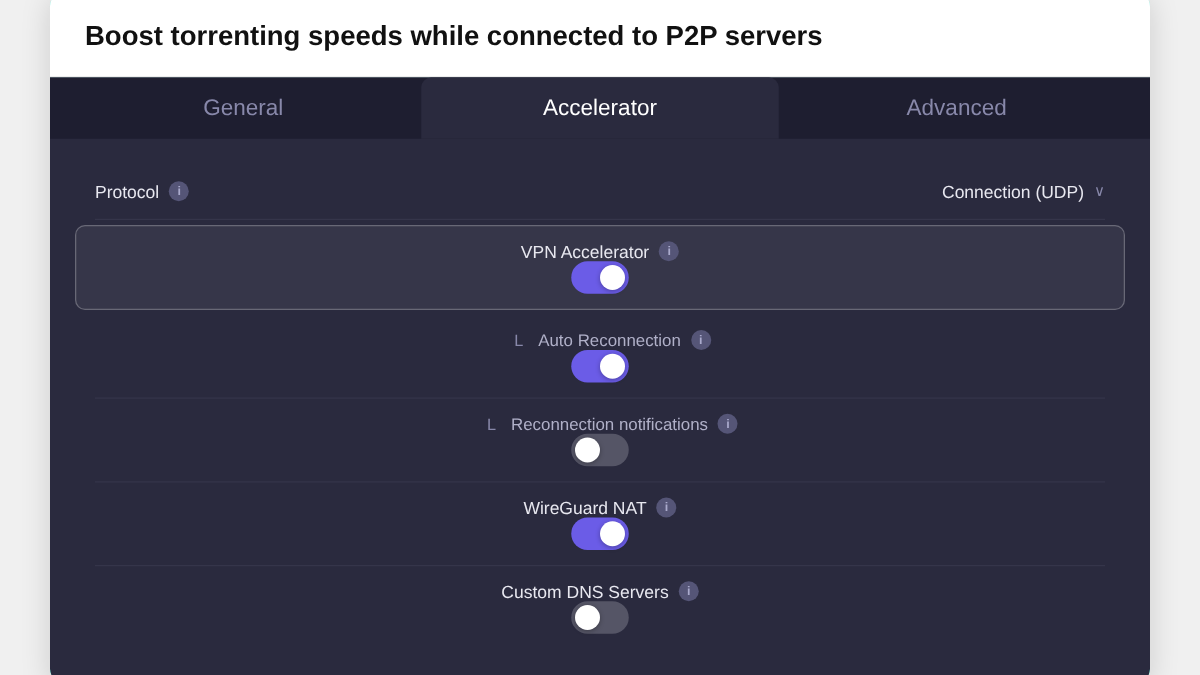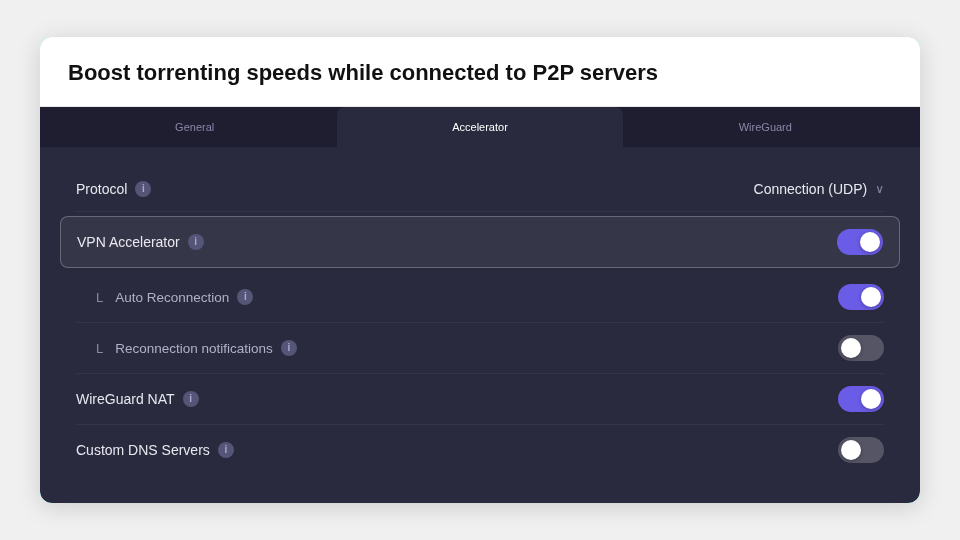--- a/index.html
+++ b/index.html
@@ -44,21 +44,21 @@
     .tabs {
       display: flex;
       background: #1e1e30;
       padding: 0 12px;
     }
 
     .tab {
       flex: 1;
       text-align: center;
       padding: 14px 0;
-      font-size: 11px;
+      font-size: 18px;
       color: #8888aa;
       cursor: pointer;
       position: relative;
       font-weight: 500;
     }
 
     .tab.active {
       color: #ffffff;
       background: #2a2a3e;
       border-radius: 8px 8px 0 0;
@@ -68,20 +68,21 @@
     .settings-content {
       padding: 20px 36px 28px;
     }
 
     .setting-row {
       display: flex;
       align-items: center;
       justify-content: space-between;
       padding: 12px 0;
       border-bottom: 1px solid #35354a;
+      flex-direction: column;
     }
 
     .setting-row:last-child {
       border-bottom: none;
     }
 
     .setting-row.highlighted {
       background: rgba(255,255,255,0.06);
       border: 1.5px solid rgba(255,255,255,0.25);
       border-radius: 8px;
@@ -206,21 +207,21 @@
 
   <div class="card-header">
     <div class="card-title">Boost torrenting speeds while connected to P2P servers</div>
   </div>
 
   <div class="card-body">
 
     <div class="tabs">
       <div class="tab">General</div>
       <div class="tab active">Accelerator</div>
-      <div class="tab">WireGuard</div>
+      <div class="tab">Advanced</div>
     </div>
 
     <div class="settings-content">
 
       <div class="protocol-row">
         <div class="setting-label">
           <span>Protocol</span>
           <span class="info-icon">i</span>
         </div>
         <div class="protocol-select">

